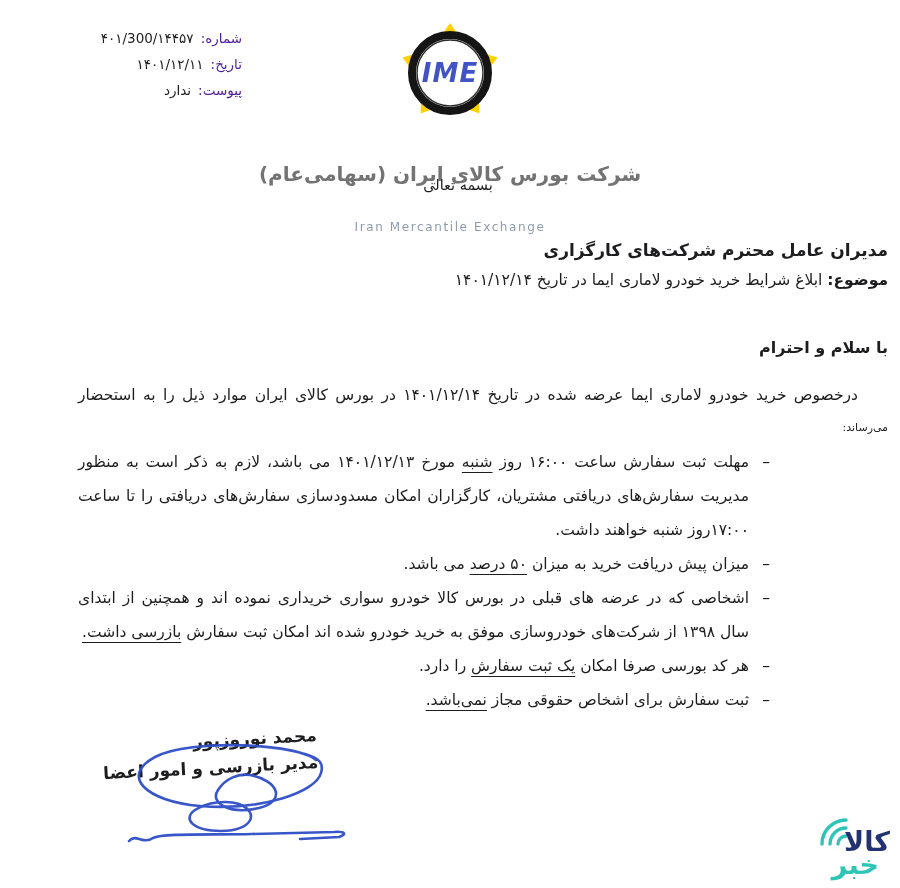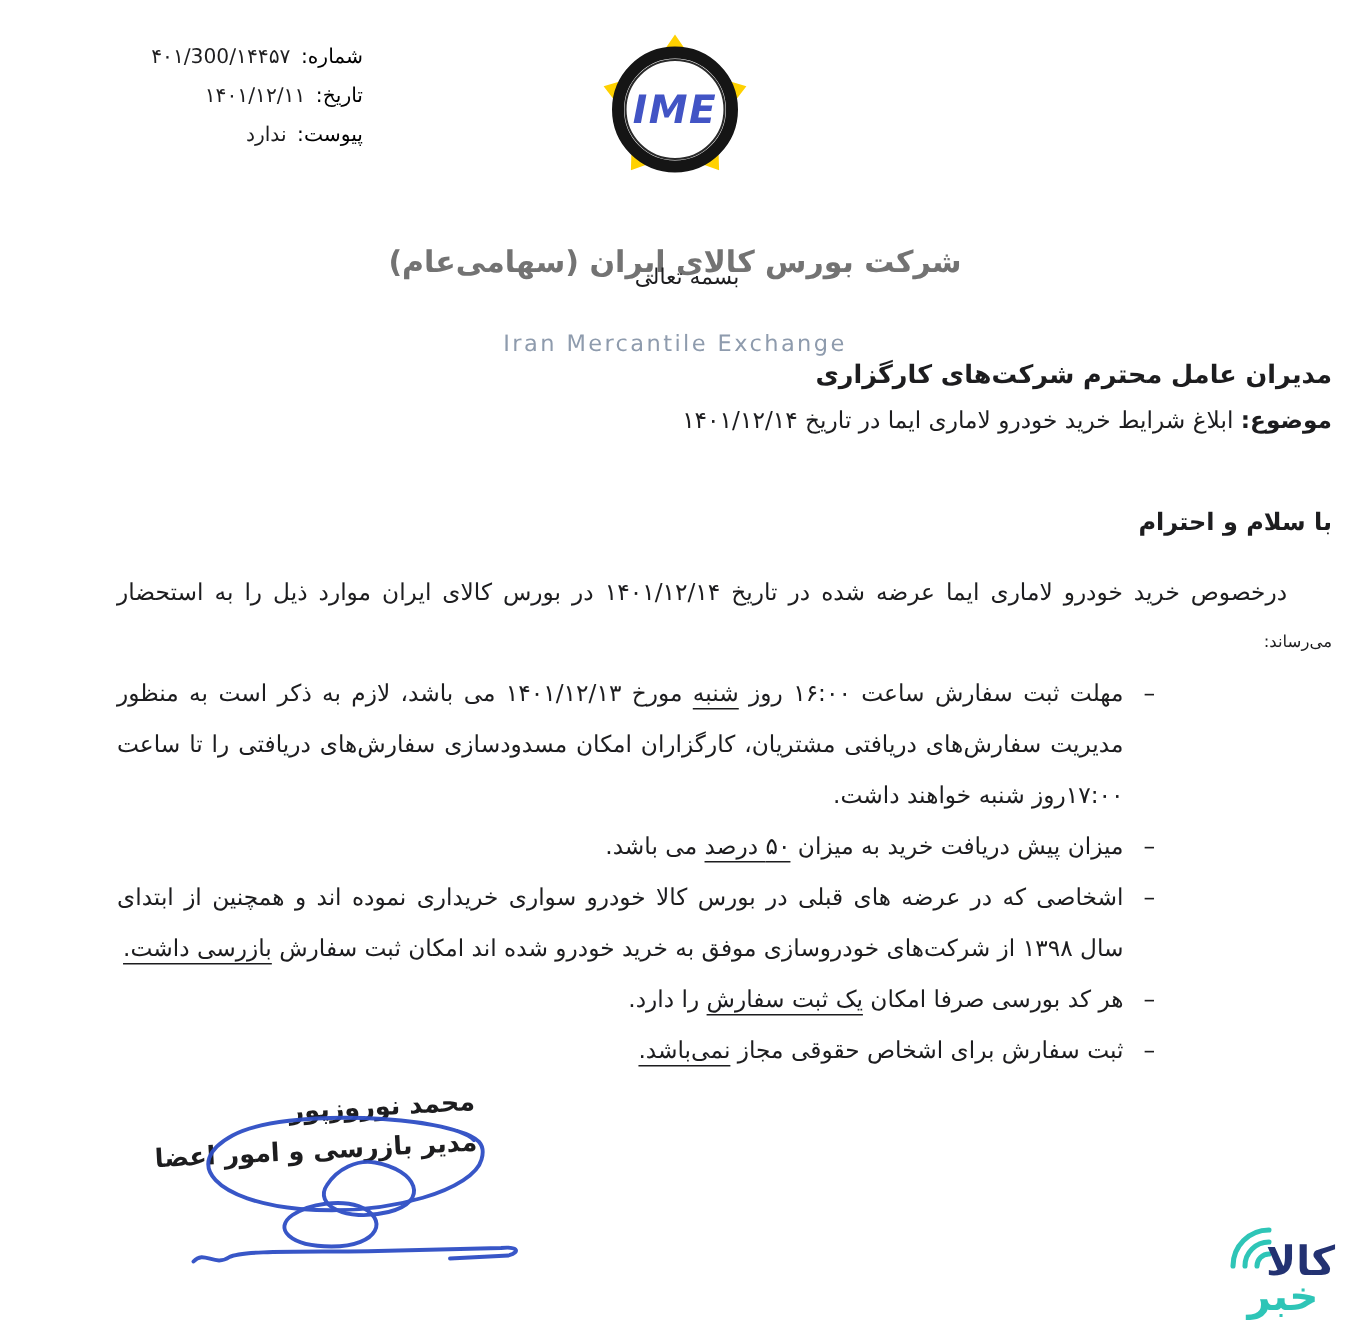--- a/index.html
+++ b/index.html
@@ -4,26 +4,26 @@
 <style>
   html,body{margin:0;padding:0;}
   body{
     width:900px;height:888px;position:relative;overflow:hidden;
     background:#ffffff;color:#1d1d1f;
     font-family:"DejaVu Sans", sans-serif;
   }
   
   .ref-block{position:absolute;top:30px;left:70px;width:172px;direction:rtl;font-size:13.5px;}
   .ref-row{display:flex;direction:rtl;gap:7px;margin-bottom:10px;white-space:nowrap;}
-  .ref-label{color:#000000;}
+  .ref-label{color:#4c1d95;}
   .ref-value{color:#1d1d1f;}
   
   .logo-wrap{position:absolute;top:20px;left:0;right:0;display:flex;flex-direction:column;align-items:center;pointer-events:none;gap:32px;}
   .brand-fa{margin-top:4px;font-size:20px;font-weight:bold;color:#737373;direction:rtl;}
-  .brand-en{margin-top:2px;font-size:15px;letter-spacing:1.6px;color:#8E9BAD;}
+  .brand-en{margin-top:2px;font-size:12px;letter-spacing:1.6px;color:#8E9BAD;}
   
   .besmellah{position:absolute;top:177px;left:16px;right:0;text-align:center;font-size:14.5px;direction:rtl;}
   
   .letter-body{position:absolute;top:238px;right:12px;left:78px;direction:rtl;}
   .addressee{font-size:17px;font-weight:bold;line-height:24px;margin:0;}
   .subject{font-size:15.5px;line-height:24px;margin:6px 0 0;}
   .subject .lbl{font-weight:bold;}
   .salutation{font-size:16px;font-weight:bold;line-height:24px;margin:44px 0 17px;}
   .intro-l1{font-size:15.5px;line-height:36px;margin:5px 0 0;text-align:justify;text-align-last:justify;text-indent:30px;}
   .intro-l2{font-size:11px;line-height:30px;margin:0;text-align:right;}

